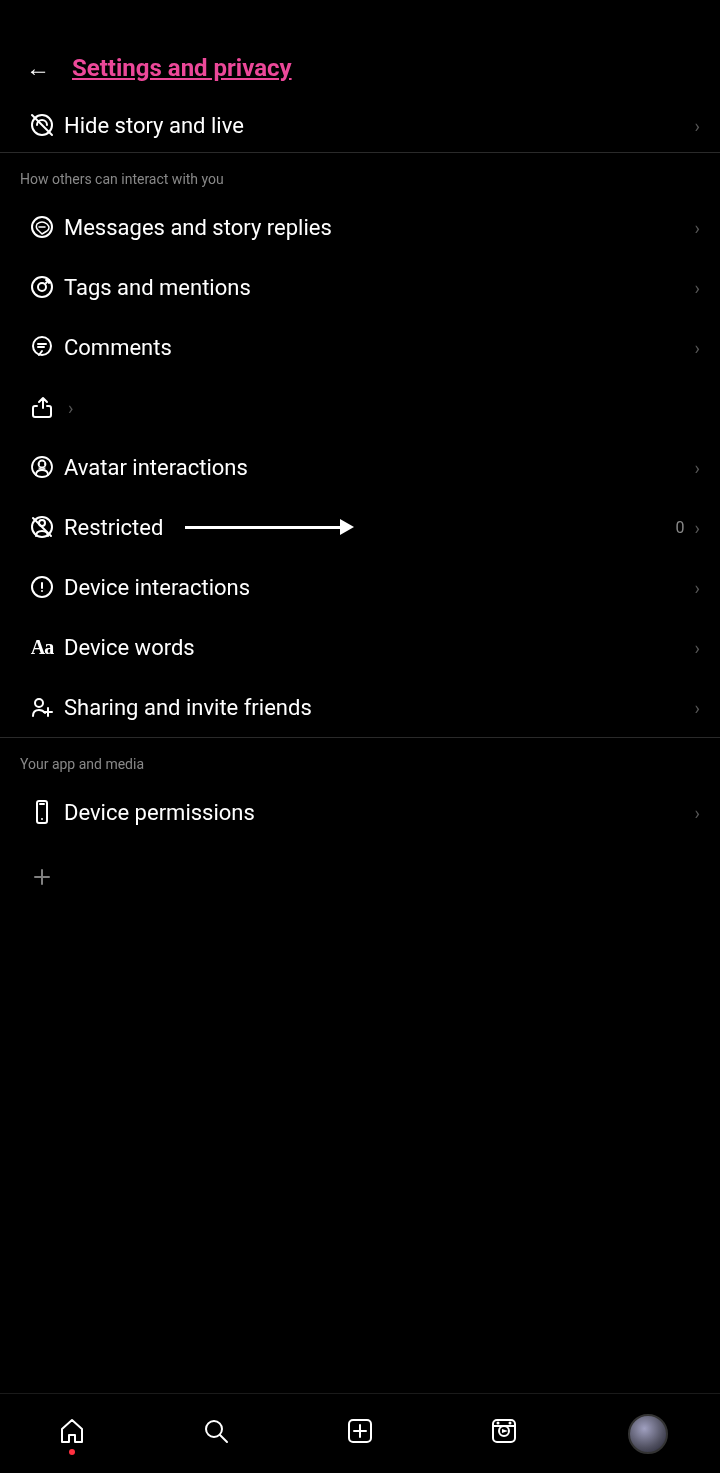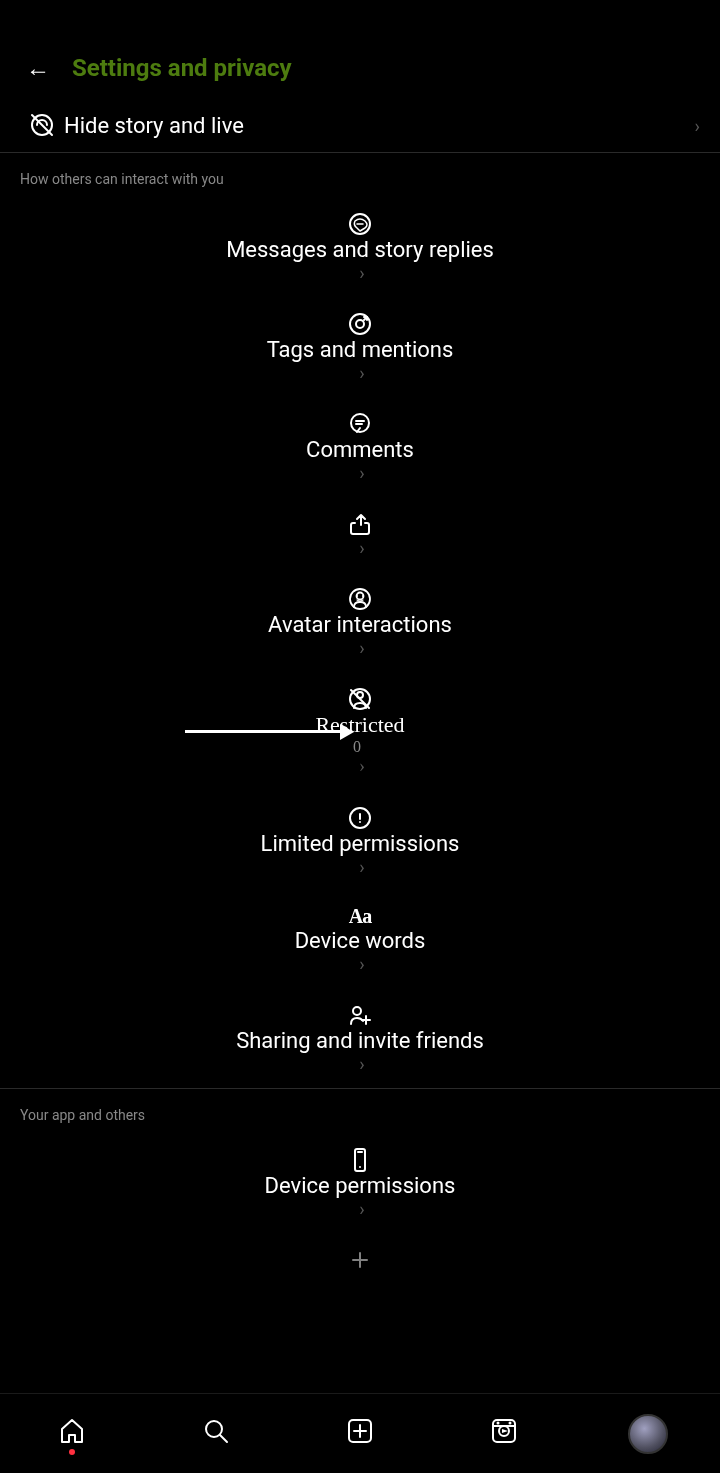--- a/index.html
+++ b/index.html
@@ -29,21 +29,22 @@
       width: 36px;
       height: 36px;
     }
     .back-arrow {
       font-size: 24px;
       color: #fff;
     }
     .header-title {
       font-size: 24px;
       font-weight: 700;
-      color: #4d7c0f;
+      color: #ec4899;
+      text-decoration: underline;
     }
 
     
     .divider {
       height: 1px;
       background: #2a2a2a;
       margin: 0;
     }
 
     
@@ -51,25 +52,24 @@
       padding: 18px 23px 10px 20px;
       font-size: 14px;
       color: #888;
       font-weight: 400;
     }
 
     
     .settings-item {
       display: flex;
       align-items: center;
-      padding: 14px 32px;
+      padding: 14px 20px;
       cursor: pointer;
       position: relative;
       min-height: 60px;
-      flex-direction: column;
     }
     .item-icon {
       width: 44px;
       min-width: 44px;
       display: flex;
       align-items: flex-start;
       justify-content: center;
       font-size: 22px;
       color: #fff;
     }
@@ -250,21 +250,21 @@
         <path d="M7 21 Q7 16 13 16 Q19 16 19 21"></path>
         <circle cx="10" cy="10" r="1" fill="#fff" stroke="none"></circle>
         <circle cx="16" cy="10" r="1" fill="#fff" stroke="none"></circle>
         <path d="M10 14 Q13 16 16 14" stroke="#fff" stroke-width="1.2" fill="none"></path>
       </svg>
     </div>
     <span class="item-text">Avatar interactions</span>
     <span class="item-chevron">›</span>
   </div>
 
-  <div class="settings-item" style="position:relative;font-family:Liberation Serif, serif;">
+  <div class="settings-item" style="position:relative;">
     <div class="item-icon">
       <svg class="svg-icon" viewBox="0 0 26 26" fill="none" stroke="#fff" stroke-width="2" stroke-linecap="round" stroke-linejoin="round">
         <circle cx="13" cy="13" r="10"></circle>
         <circle cx="13" cy="9" r="3"></circle>
         <path d="M7 22 Q7 17 13 17 Q19 17 19 22"></path>
         <line x1="4" y1="4" x2="22" y2="22"></line>
       </svg>
     </div>
     <span class="item-text">Restricted</span>
 
@@ -277,21 +277,21 @@
   </div>
 
   <div class="settings-item">
     <div class="item-icon">
       <svg class="svg-icon" viewBox="0 0 26 26" fill="none" stroke="#fff" stroke-width="2" stroke-linecap="round" stroke-linejoin="round">
         <circle cx="13" cy="13" r="10"></circle>
         <line x1="13" y1="9" x2="13" y2="14"></line>
         <circle cx="13" cy="17" r="1" fill="#fff" stroke="none"></circle>
       </svg>
     </div>
-    <span class="item-text">Limited permissions</span>
+    <span class="item-text">Device interactions</span>
     <span class="item-chevron">›</span>
   </div>
 
   <div class="settings-item">
     <div class="item-icon">
       <span style="font-size:20px; font-weight:700; color:#fff; font-family:serif; letter-spacing:-1px;">Aa</span>
     </div>
     <span class="item-text">Device words</span>
     <span class="item-chevron">›</span>
   </div>
@@ -304,21 +304,21 @@
         <line x1="19" y1="14" x2="19" y2="22"></line>
         <line x1="15" y1="18" x2="23" y2="18"></line>
       </svg>
     </div>
     <span class="item-text">Sharing and invite friends</span>
     <span class="item-chevron">›</span>
   </div>
 
   <div class="divider"></div>
 
-  <div class="section-label">Your app and others</div>
+  <div class="section-label">Your app and media</div>
 
   <div class="settings-item">
     <div class="item-icon">
       <svg class="svg-icon" viewBox="0 0 26 26" fill="none" stroke="#fff" stroke-width="2" stroke-linecap="round" stroke-linejoin="round">
         <rect x="8" y="2" width="10" height="22" rx="2"></rect>
         <circle cx="13" cy="20" r="1" fill="#fff" stroke="none"></circle>
         <line x1="11" y1="5" x2="15" y2="5"></line>
       </svg>
     </div>
     <span class="item-text">Device permissions</span>

